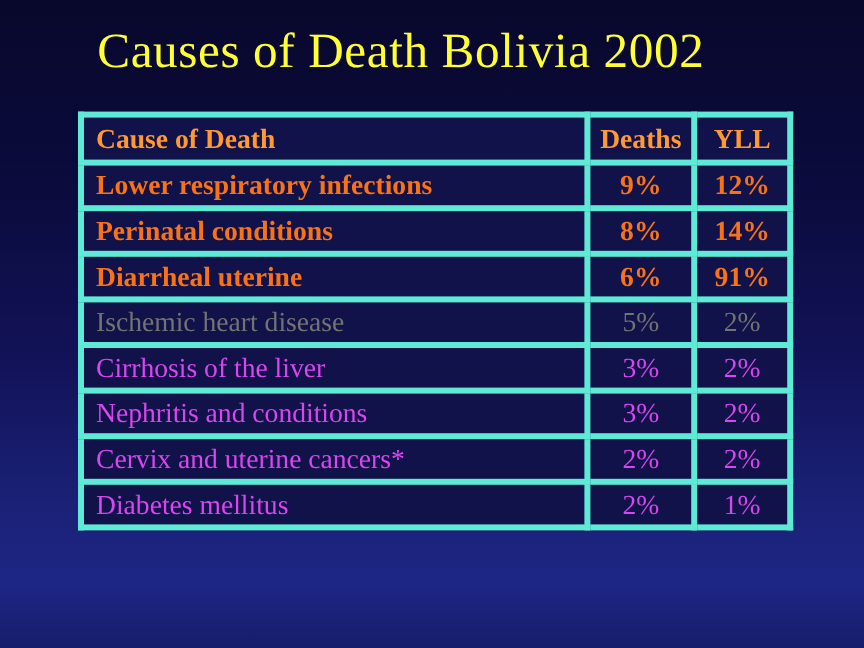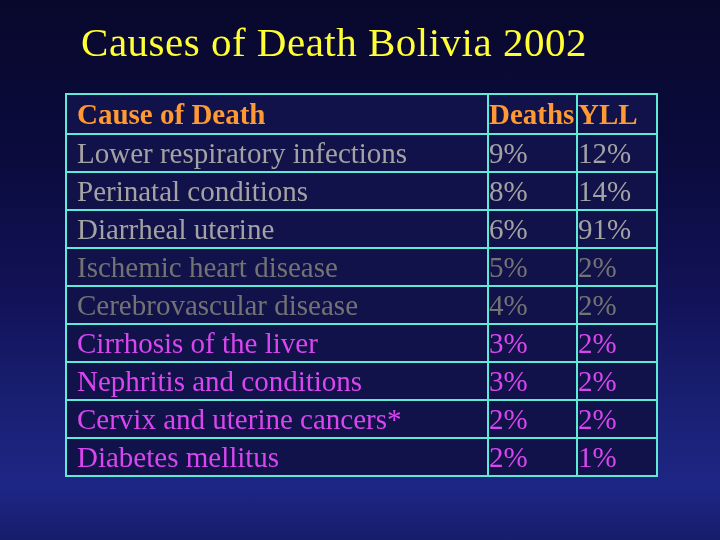--- a/index.html
+++ b/index.html
@@ -37,22 +37,22 @@
     left: 65px;
     top: 93px;
     width: 591px;
     border-collapse: collapse;
     table-layout: fixed;
     background: #12124a;
     border: 2px solid #dcdcdc;
   }
   .death-table th,
   .death-table td {
-    border: 2px solid #5eead4;
-    font-size: 29px;
+    border: 5px solid #5eead4;
+    font-size: 23px;
     vertical-align: middle;
     padding: 0;
     overflow: hidden;
     white-space: nowrap;
   }
   .death-table thead tr { height: 40px; }
   .death-table tbody tr { height: 38px; }
   .col-cause { width: 422px; }
   .col-deaths { width: 89px; }
   .col-yll { width: 80px; }
@@ -60,23 +60,23 @@
     color: #ff9933;
     font-weight: bold;
   }
   .death-table th.cause,
   .death-table td.cause {
     text-align: left;
     padding-left: 10px;
   }
   .death-table th.num,
   .death-table td.num {
-    text-align: left;
+    text-align: center;
   }
-  tr.c-white td { color: #a3a3a3; }
+  tr.c-white td { color: #f97316; font-weight: bold; }
   tr.c-cyan td { color: #737373; }
   tr.c-yellow td { color: #d946ef; }
 </style>
 </head>
 <body>
 
 <h1 class="slide-title">Causes of Death Bolivia 2002</h1>
 
 <table class="death-table">
   <colgroup>
@@ -105,25 +105,20 @@
     <tr class="c-white">
       <td class="cause">Diarrheal uterine</td>
       <td class="num">6%</td>
       <td class="num">91%</td>
     </tr>
     <tr class="c-cyan">
       <td class="cause">Ischemic heart disease</td>
       <td class="num">5%</td>
       <td class="num">2%</td>
     </tr>
-    <tr class="c-cyan">
-      <td class="cause">Cerebrovascular disease</td>
-      <td class="num">4%</td>
-      <td class="num">2%</td>
-    </tr>
     <tr class="c-yellow">
       <td class="cause">Cirrhosis of the liver</td>
       <td class="num">3%</td>
       <td class="num">2%</td>
     </tr>
     <tr class="c-yellow">
       <td class="cause">Nephritis and conditions</td>
       <td class="num">3%</td>
       <td class="num">2%</td>
     </tr>

